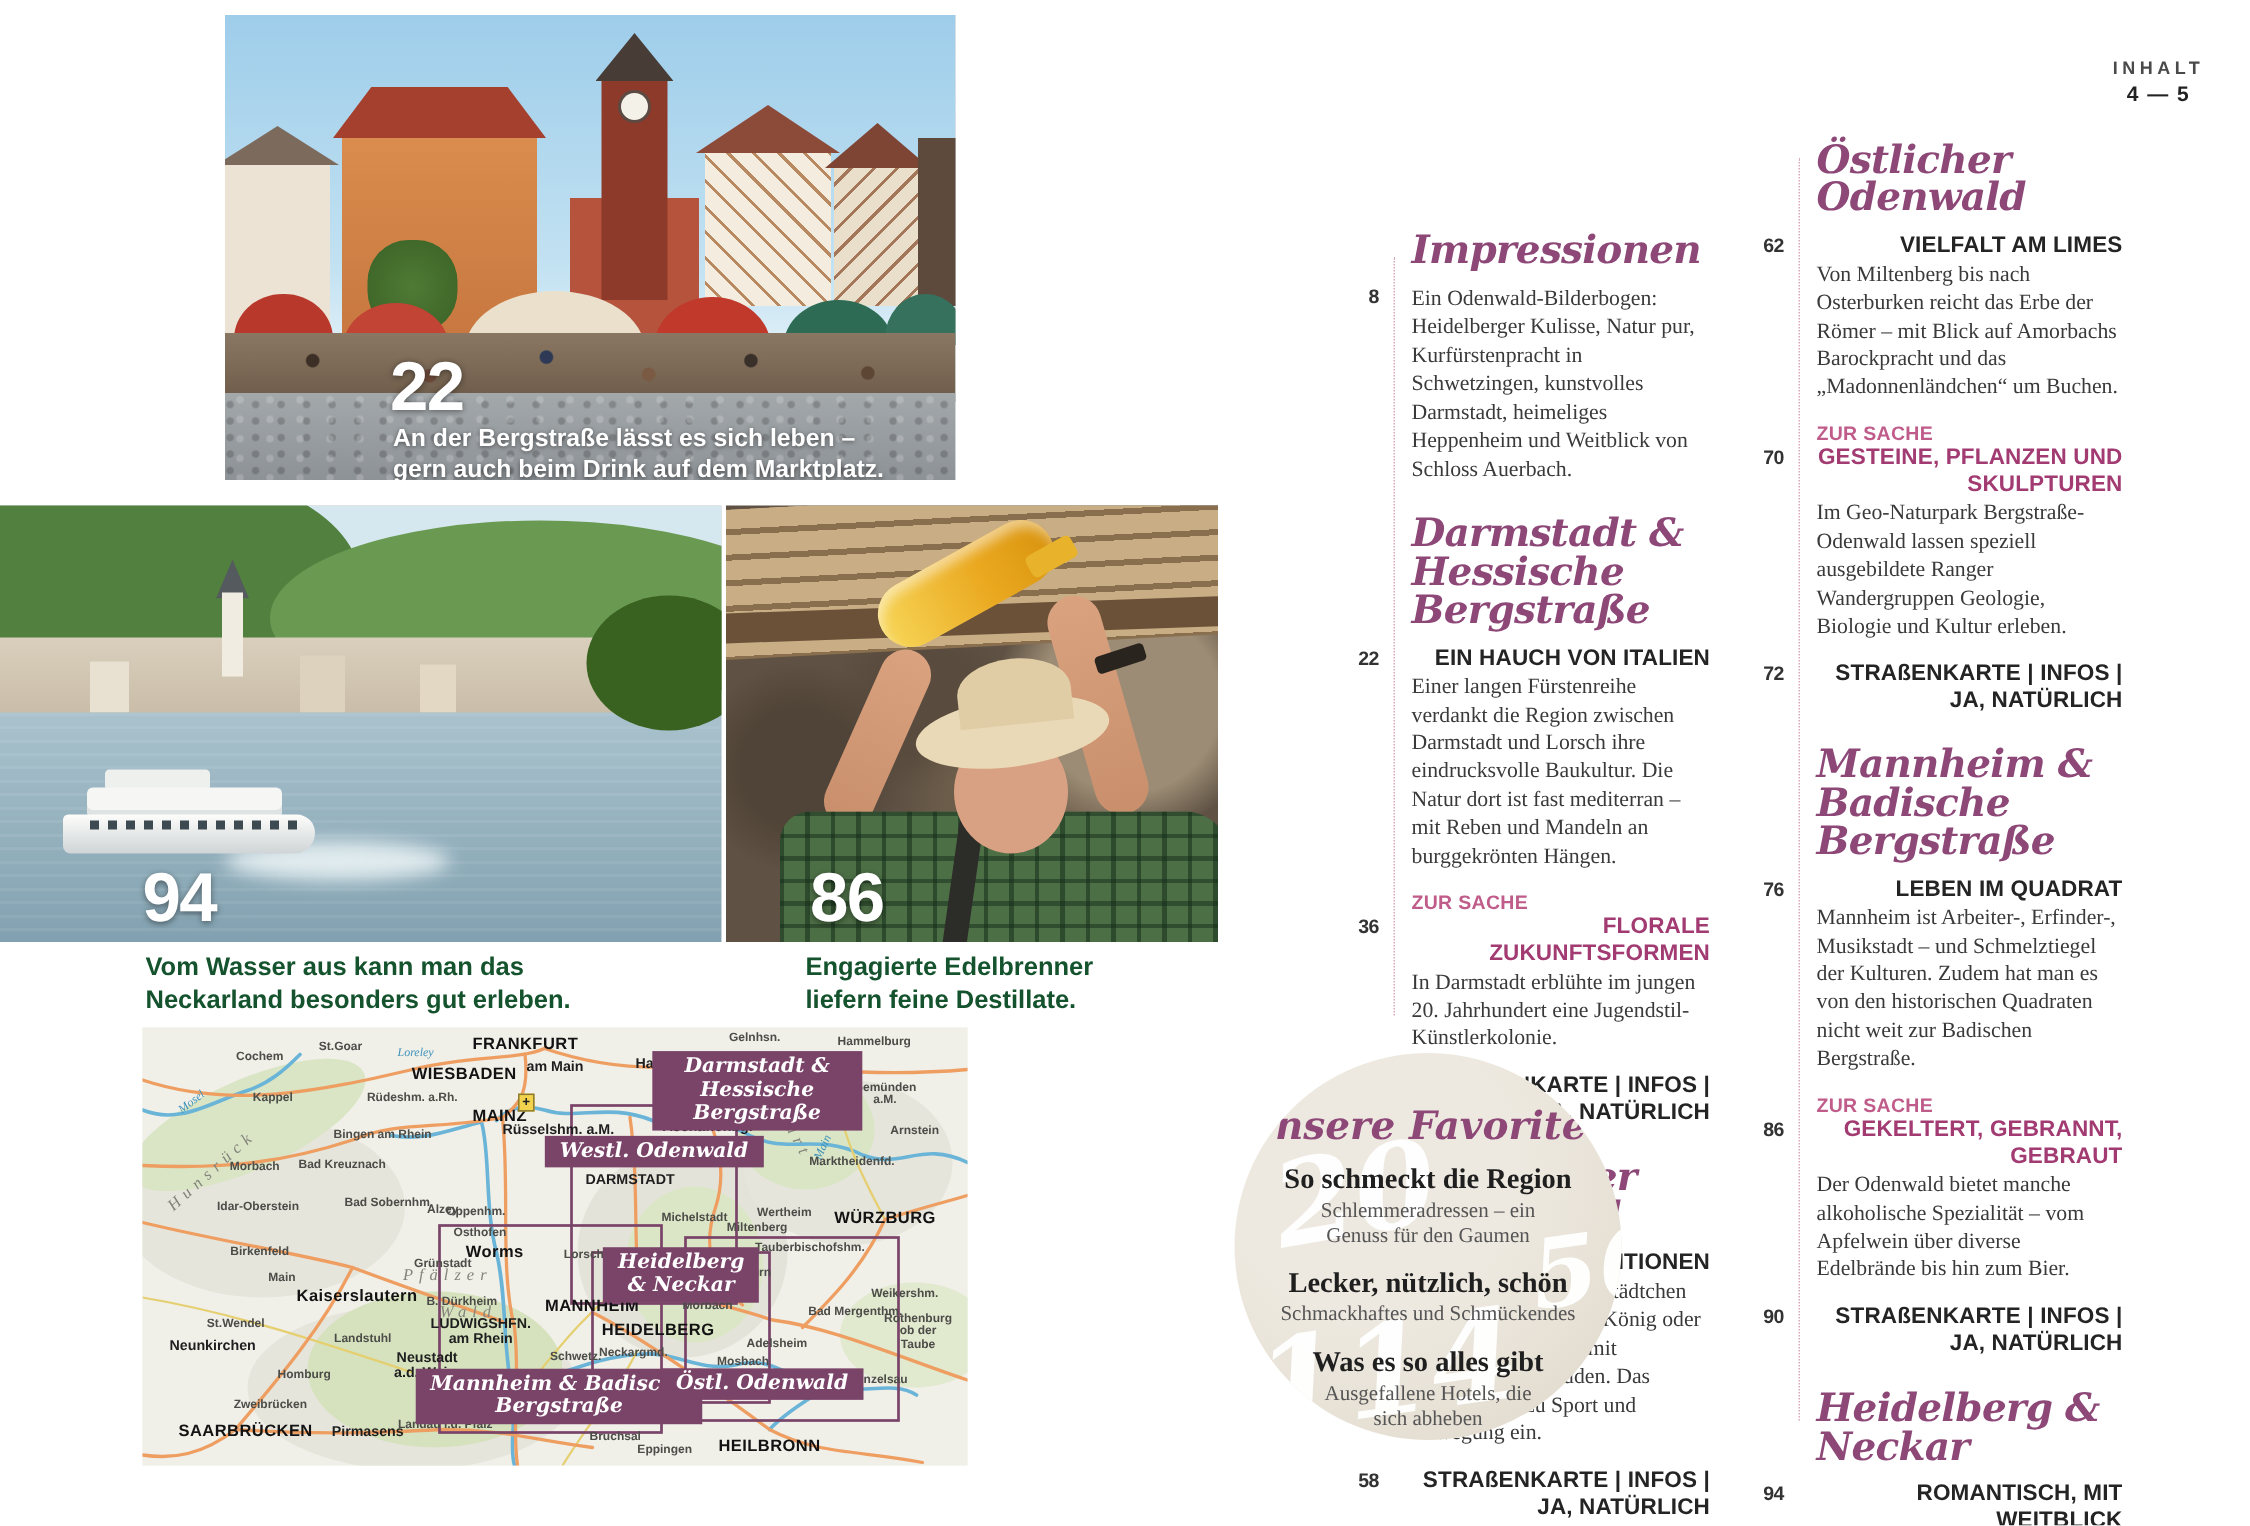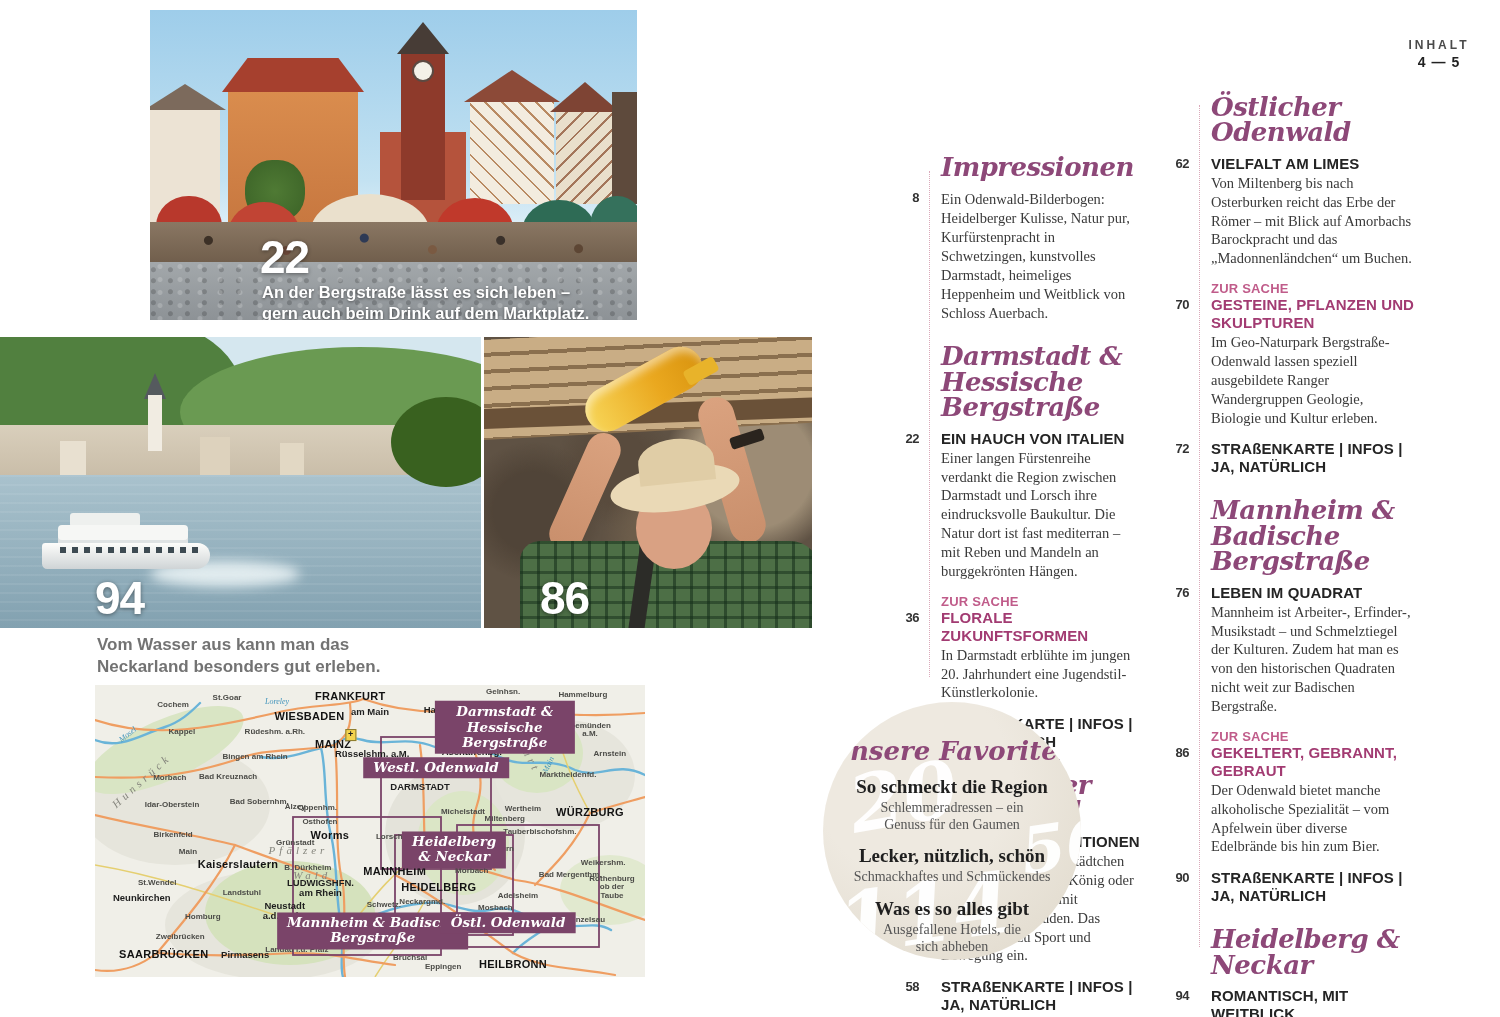--- a/index.html
+++ b/index.html
@@ -84,21 +84,21 @@
            transform:rotate(-8deg);}
   .hatdome{position:absolute;left:154px;top:102px;width:76px;height:44px;border-radius:50% 50% 0 0;background:#e0cda6;
            transform:rotate(-6deg);}
   .arm{position:absolute;background:linear-gradient(#daa27f,#c98f6c);border-radius:18px;}
   .watch{position:absolute;left:246px;top:96px;width:34px;height:12px;background:#2a241e;transform:rotate(-18deg);border-radius:3px;}
   .bottle{position:absolute;left:96px;top:30px;width:128px;height:44px;border-radius:22px;transform:rotate(-29deg);
           background:linear-gradient(90deg,#f7d557,#eaa81f 60%,#d9940f);box-shadow:inset 0 6px 8px rgba(255,255,255,.5);}
   .bottleneck{position:absolute;left:200px;top:26px;width:34px;height:16px;background:#e8b32a;transform:rotate(-29deg);border-radius:4px;}
 
   
-  .under-cap{position:absolute;font-weight:bold;font-size:17px;line-height:1.3;color:#737373;}
+  .under-cap{position:absolute;font-weight:bold;font-size:17px;line-height:1.3;color:#14532d;}
 
   
   .map{left:95px;top:685px;width:550px;height:292px;background:#f0efe8;}
   .map svg{position:absolute;inset:0;}
   .map-overlay{position:absolute;inset:0;}
   .map-label{position:absolute;transform:translate(-50%,-50%);white-space:nowrap;line-height:1.05;text-align:center;}
   .city-xl{font-size:11px;font-weight:bold;color:#121212;letter-spacing:.3px;}
   .city-lg{font-size:9.5px;font-weight:bold;color:#1e1e1e;}
   .town{font-size:8px;font-weight:600;color:#4c4c48;}
   .region-label{font-family:"Liberation Serif",serif;font-style:italic;font-size:11px;color:#84847c;letter-spacing:4px;}
@@ -113,21 +113,21 @@
   .col-a{left:893px;top:155px;width:247px;}
   .col-b{left:1163px;top:95px;width:252px;}
   .dotline{position:absolute;width:0;border-left:1.5px dotted #dba9ba;}
   .col-a .dotline{left:36px;top:16px;height:506px;}
   .col-b .dotline{left:36px;top:10px;height:842px;}
   .toc-section{margin-bottom:22px;position:relative;}
   .script-heading{font-family:"DejaVu Serif",serif;font-style:italic;font-weight:bold;
         color:#8d4878;font-size:26px;line-height:.98;letter-spacing:-.5px;margin:0 0 9px 48px;}
   .row{display:grid;grid-template-columns:26px 1fr;column-gap:22px;}
   .row .num{font-size:13px;font-weight:bold;color:#333;text-align:right;padding-top:1px;letter-spacing:-.5px;}
-  .row .title{font-size:15px;font-weight:bold;color:#242424;letter-spacing:.1px;line-height:1.2;}
+  .row .title{font-size:15px;font-weight:bold;color:#242424;letter-spacing:.1px;line-height:1.2;text-align:right;}
   .row .title.accent{color:#a23b72;}
   .row .kicker{font-size:13px;font-weight:bold;color:#c05c8a;letter-spacing:.2px;}
   .row .desc{font-family:"Liberation Serif",serif;font-size:14.5px;color:#3a3a3a;line-height:1.3;margin:1px 0 0 0;}
   .entry{margin-bottom:13px;}
   .entry.plain{margin-bottom:15px;}
 
   
   .fav-circle{position:absolute;left:823px;top:702px;width:258px;height:258px;border-radius:50%;
       background:radial-gradient(circle at 35% 30%, #eee9e0 0 40%, #e5dfd3 75%, #ded7c9 100%);
       overflow:hidden;text-align:center;}
@@ -212,20 +212,21 @@
     <div class="bottleneck"></div>
     <div class="shirt"></div>
     <div class="strap"></div>
     <div class="head"></div>
     <div class="hatbrim"></div>
     <div class="hatdome"></div>
     <div class="photo-num" style="left:56px;top:238px;">86</div>
   </div>
 
   <div class="under-cap" style="left:97px;top:634px;width:320px;">Vom Wasser aus kann man das Neckarland besonders gut erleben.</div>
+  <div class="under-cap" style="left:537px;top:634px;width:220px;">Engagierte Edelbrenner liefern feine Destillate.</div>
 
   <div class="abs map">
     <svg viewBox="0 0 550 292" width="550" height="292">
       <rect x="0" y="0" width="550" height="292" fill="#f0efe8"></rect>
 
       <ellipse cx="80" cy="120" rx="95" ry="60" fill="#e6e5dc"></ellipse>
       <ellipse cx="360" cy="150" rx="70" ry="70" fill="#e4e3da"></ellipse>
       <ellipse cx="470" cy="90" rx="70" ry="55" fill="#e6e5dc"></ellipse>
       <ellipse cx="180" cy="240" rx="110" ry="55" fill="#e6e5dc"></ellipse>
 

